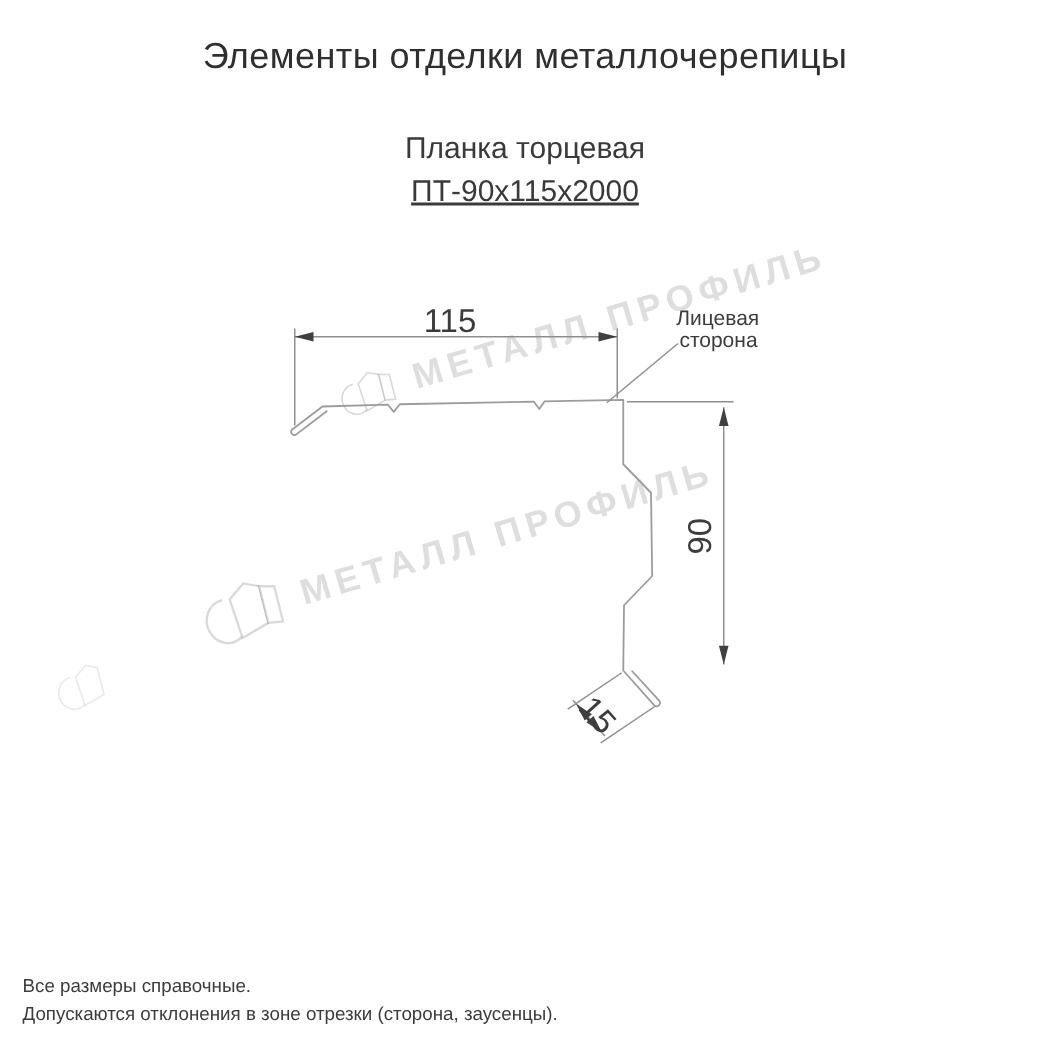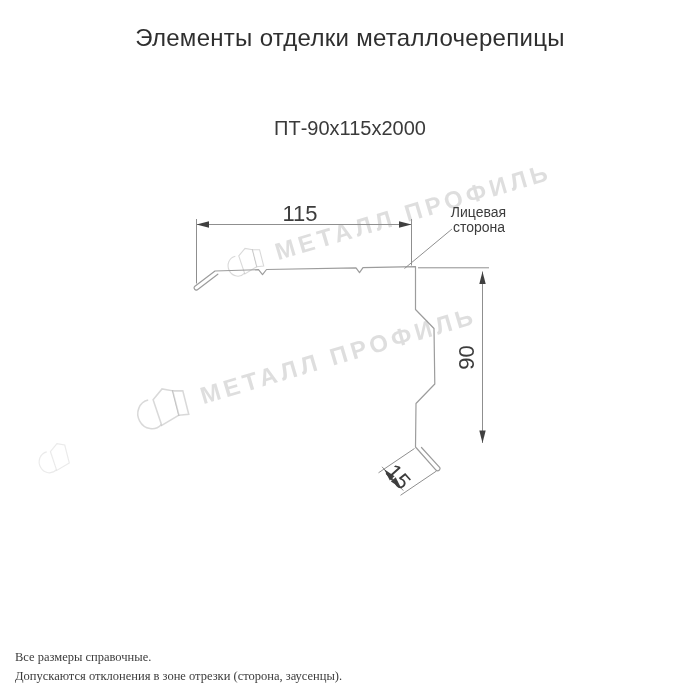--- a/index.html
+++ b/index.html
@@ -12,21 +12,21 @@
     position:absolute; top:24px; left:0; width:100%;
     text-align:center; font-size:24px; line-height:28px;
     color:#2f2f2f; letter-spacing:0.3px;
   }
   .hdr-sub {
     position:absolute; top:87px; left:0; width:100%;
     text-align:center; font-size:20px; line-height:24px; color:#3a3a3a;
   }
   .hdr-code {
     position:absolute; top:116px; left:0; width:100%;
-    text-align:center; font-size:20px; line-height:24px; color:#3a3a3a;
+    text-align:center; font-size:20px; line-height:24px; color:#3a3a3a;text-decoration:underline;
   }
   
   .wm {
     position:absolute; display:flex; align-items:center; gap:12px;
     transform-origin:left center; pointer-events:none;
   }
   .wm1 { left:224px; top:250px; transform:rotate(-16.5deg); }
   .wm2 { left:132px; top:392px; transform:rotate(-16.5deg); }
   .wm-text {
     font-size:24px; font-weight:bold; letter-spacing:4px; white-space:nowrap;
@@ -39,29 +39,30 @@
   
   svg.draw { position:absolute; left:0; top:0; pointer-events:none; }
   .profile { fill:none; stroke:#9c9c9c; stroke-width:1.2; stroke-linejoin:round; stroke-linecap:round; }
   .dim-line { stroke:#8f8f8f; stroke-width:1; fill:none; }
   .arrow { fill:#404040; stroke:none; }
   .dim-text { fill:#3c3c3c; font-size:22px; font-family:"Liberation Sans", sans-serif; }
   .lbl-text { fill:#3c3c3c; font-size:14px; font-family:"Liberation Sans", sans-serif; }
   
   .footer {
     position:absolute; left:15px; top:648px;
-    font-size:12.5px; line-height:19px; color:#3c3c3c;font-family:Liberation Serif, serif;
+    font-size:12.5px; line-height:19px; color:#3c3c3c;
   }
 </style>
 </head>
 <body>
 
 <div class="page">
 
   <div class="hdr-title">Элементы отделки металлочерепицы</div>
+  <div class="hdr-sub">Планка торцевая</div>
   <div class="hdr-code">ПТ-90х115х2000</div>
 
   <div class="wm wm1">
     <svg class="wm-logo" width="42" height="36" viewBox="0 0 62 50">
       <path d="M 21,13 A 14,15 0 1 0 27,41"></path>
       <path d="M 26,14 L 38,6 L 48,11 L 47,37 L 27,42 Z"></path>
       <path d="M 48,11 L 58,14 L 57,39 L 47,37 Z"></path>
     </svg>
     <span class="wm-text">МЕТАЛЛ ПРОФИЛЬ</span>
   </div>

